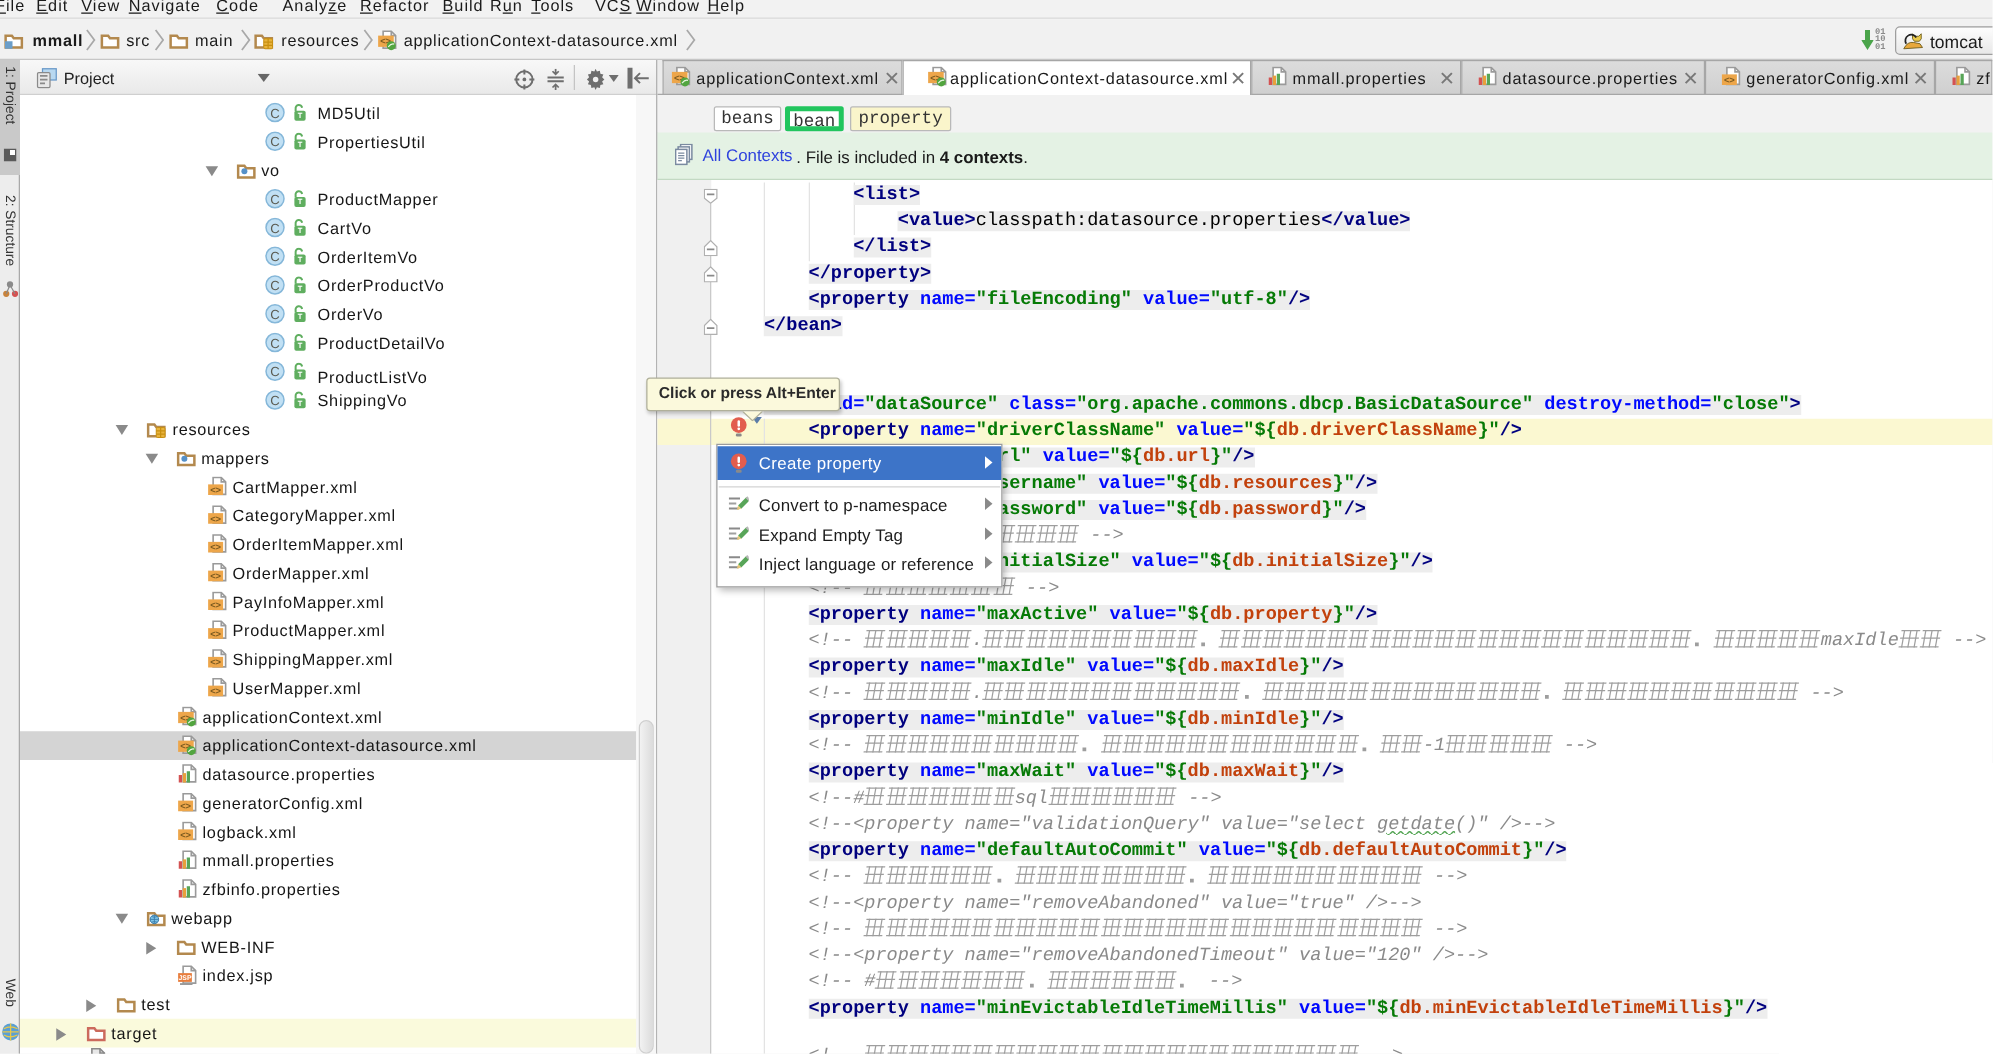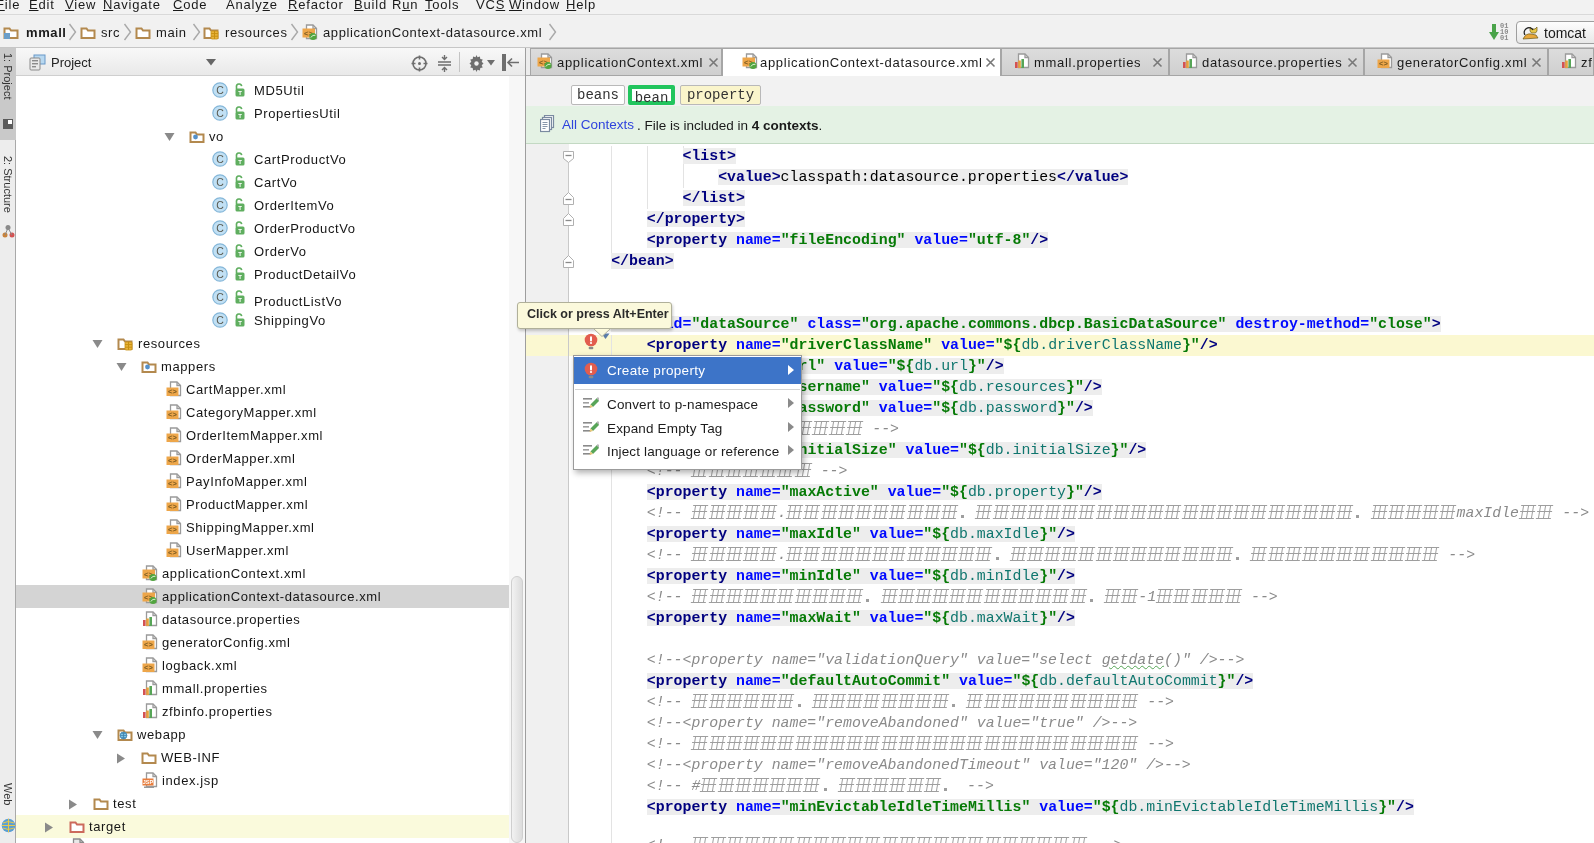--- a/index.html
+++ b/index.html
@@ -1,21 +1,21 @@
 <!DOCTYPE html>
 <html><head><meta charset="utf-8"><style>
 *{margin:0;padding:0;box-sizing:border-box}
 body{width:1594px;height:843px;overflow:hidden;font-family:'Liberation Sans',sans-serif;background:#f2f2f2}
 #r{position:relative;width:1594px;height:843px;overflow:hidden}
 .a{position:absolute}
 .cl{position:absolute;left:575.5px;white-space:pre;font:14.87px 'Liberation Mono',monospace;line-height:21px;color:#000}
 .tag{color:#00007f;font-weight:bold}
 .an{color:#0009ff;font-weight:bold}
 .av{color:#067a06;font-weight:bold}
-.el{color:#0f766e;font-weight:normal}
+.el{color:#c2410c;font-weight:bold}
 .cm{color:#8a8a8a;font-style:italic}
 .bg{background:#ededed}
 .tr{position:absolute;font:13px 'Liberation Sans',sans-serif;letter-spacing:0.6px;color:#161616;white-space:nowrap}
 .cj{display:inline-block;width:17.2px;height:14px;vertical-align:-2px;transform:skewX(-10deg);background:linear-gradient(#9e9e9e 0 0) 1px 0/15px 1px,linear-gradient(#9e9e9e 0 0) 1px 6px/15px 1px,linear-gradient(#9e9e9e 0 0) 1px 13px/15px 1px,linear-gradient(#9e9e9e 0 0) 3px 0/1px 14px,linear-gradient(#9e9e9e 0 0) 8px 0/1px 14px,linear-gradient(#9e9e9e 0 0) 13px 0/1px 14px;background-repeat:no-repeat}
 .cp{display:inline-block;width:17.2px;height:13px;vertical-align:-1px;background:linear-gradient(#9e9e9e 0 0) 3px 10px/3px 3px no-repeat}
 </style></head><body>
 <div id="r">
 <div class="a" style="left:0;top:0;width:1594px;height:15px;background:#f2f2f2;border-bottom:1px solid #d9d9d9;overflow:hidden">
 <span class="a" style="left:-4px;top:-3px;font-size:13px;letter-spacing:0.8px;color:#1a1a1a"><u>F</u>ile</span>
 <span class="a" style="left:29px;top:-3px;font-size:13px;letter-spacing:0.8px;color:#1a1a1a"><u>E</u>dit</span>
@@ -175,21 +175,21 @@
     <span class="tr" style="left:209px;top:129px">vo</span>
 <svg style="position:absolute;left:212px;top:151px" width="17" height="17" viewBox="0 0 17 17">
       <circle cx="8" cy="8" r="7.2" fill="#c1e0f4" stroke="#85b7d9" stroke-width="1.2"></circle>
       <text x="8" y="12" font-family="Liberation Sans" font-size="10.5" fill="#5a5a50" text-anchor="middle">C</text>
     </svg>
     <svg style="position:absolute;left:233px;top:152px" width="14" height="15" viewBox="0 0 14 15">
       <path d="M3.5 6 v-2 a2.6 2.6 0 0 1 5.2-0.8" fill="none" stroke="#5fae5f" stroke-width="1.6"></path>
       <rect x="2.5" y="5.5" width="9" height="8" rx="1.5" fill="#5fae5f"></rect>
       <text x="7" y="11.5" font-family="Liberation Sans" font-size="6" font-weight="bold" fill="#fff" text-anchor="middle">T</text>
     </svg>
-    <span class="tr" style="left:254px;top:152px">CartProductVo</span>
+    <span class="tr" style="left:254px;top:152px">ProductMapper</span>
 <svg style="position:absolute;left:212px;top:174px" width="17" height="17" viewBox="0 0 17 17">
       <circle cx="8" cy="8" r="7.2" fill="#c1e0f4" stroke="#85b7d9" stroke-width="1.2"></circle>
       <text x="8" y="12" font-family="Liberation Sans" font-size="10.5" fill="#5a5a50" text-anchor="middle">C</text>
     </svg>
     <svg style="position:absolute;left:233px;top:175px" width="14" height="15" viewBox="0 0 14 15">
       <path d="M3.5 6 v-2 a2.6 2.6 0 0 1 5.2-0.8" fill="none" stroke="#5fae5f" stroke-width="1.6"></path>
       <rect x="2.5" y="5.5" width="9" height="8" rx="1.5" fill="#5fae5f"></rect>
       <text x="7" y="11.5" font-family="Liberation Sans" font-size="6" font-weight="bold" fill="#fff" text-anchor="middle">T</text>
     </svg>
     <span class="tr" style="left:254px;top:175px">CartVo</span>
@@ -555,20 +555,21 @@
     <div class="cl" style="top:419px">        <span class="cm">&lt;!-- <i class="cj"></i><i class="cj"></i><i class="cj"></i><i class="cj"></i><i class="cj"></i><i class="cj"></i><i class="cj"></i><i class="cj"></i><i class="cj"></i><i class="cj"></i> --&gt;</span></div>
     <div class="cl" style="top:440px">        <span class="bg"><span class="tag">&lt;property</span> <span class="an">name=</span><span class="av">"initialSize"</span> <span class="an">value=</span><span class="av">"${</span><span class="el">db.initialSize</span><span class="av">}"</span><span class="tag">/&gt;</span></span></div>
     <div class="cl" style="top:461px">        <span class="cm">&lt;!-- <i class="cj"></i><i class="cj"></i><i class="cj"></i><i class="cj"></i><i class="cj"></i><i class="cj"></i><i class="cj"></i> --&gt;</span></div>
     <div class="cl" style="top:482px">        <span class="bg"><span class="tag">&lt;property</span> <span class="an">name=</span><span class="av">"maxActive"</span> <span class="an">value=</span><span class="av">"${</span><span class="el">db.property</span><span class="av">}"</span><span class="tag">/&gt;</span></span></div>
     <div class="cl" style="top:503px">        <span class="cm">&lt;!-- <i class="cj"></i><i class="cj"></i><i class="cj"></i><i class="cj"></i><i class="cj"></i>.<i class="cj"></i><i class="cj"></i><i class="cj"></i><i class="cj"></i><i class="cj"></i><i class="cj"></i><i class="cj"></i><i class="cj"></i><i class="cj"></i><i class="cj"></i><i class="cp"></i><i class="cj"></i><i class="cj"></i><i class="cj"></i><i class="cj"></i><i class="cj"></i><i class="cj"></i><i class="cj"></i><i class="cj"></i><i class="cj"></i><i class="cj"></i><i class="cj"></i><i class="cj"></i><i class="cj"></i><i class="cj"></i><i class="cj"></i><i class="cj"></i><i class="cj"></i><i class="cj"></i><i class="cj"></i><i class="cj"></i><i class="cj"></i><i class="cj"></i><i class="cp"></i><i class="cj"></i><i class="cj"></i><i class="cj"></i><i class="cj"></i><i class="cj"></i>maxIdle<i class="cj"></i><i class="cj"></i> --&gt;</span></div>
     <div class="cl" style="top:524px">        <span class="bg"><span class="tag">&lt;property</span> <span class="an">name=</span><span class="av">"maxIdle"</span> <span class="an">value=</span><span class="av">"${</span><span class="el">db.maxIdle</span><span class="av">}"</span><span class="tag">/&gt;</span></span></div>
     <div class="cl" style="top:545px">        <span class="cm">&lt;!-- <i class="cj"></i><i class="cj"></i><i class="cj"></i><i class="cj"></i><i class="cj"></i>.<i class="cj"></i><i class="cj"></i><i class="cj"></i><i class="cj"></i><i class="cj"></i><i class="cj"></i><i class="cj"></i><i class="cj"></i><i class="cj"></i><i class="cj"></i><i class="cj"></i><i class="cj"></i><i class="cp"></i><i class="cj"></i><i class="cj"></i><i class="cj"></i><i class="cj"></i><i class="cj"></i><i class="cj"></i><i class="cj"></i><i class="cj"></i><i class="cj"></i><i class="cj"></i><i class="cj"></i><i class="cj"></i><i class="cj"></i><i class="cp"></i><i class="cj"></i><i class="cj"></i><i class="cj"></i><i class="cj"></i><i class="cj"></i><i class="cj"></i><i class="cj"></i><i class="cj"></i><i class="cj"></i><i class="cj"></i><i class="cj"></i> --&gt;</span></div>
     <div class="cl" style="top:566px">        <span class="bg"><span class="tag">&lt;property</span> <span class="an">name=</span><span class="av">"minIdle"</span> <span class="an">value=</span><span class="av">"${</span><span class="el">db.minIdle</span><span class="av">}"</span><span class="tag">/&gt;</span></span></div>
     <div class="cl" style="top:587px">        <span class="cm">&lt;!-- <i class="cj"></i><i class="cj"></i><i class="cj"></i><i class="cj"></i><i class="cj"></i><i class="cj"></i><i class="cj"></i><i class="cj"></i><i class="cj"></i><i class="cj"></i><i class="cp"></i><i class="cj"></i><i class="cj"></i><i class="cj"></i><i class="cj"></i><i class="cj"></i><i class="cj"></i><i class="cj"></i><i class="cj"></i><i class="cj"></i><i class="cj"></i><i class="cj"></i><i class="cj"></i><i class="cp"></i><i class="cj"></i><i class="cj"></i>-1<i class="cj"></i><i class="cj"></i><i class="cj"></i><i class="cj"></i><i class="cj"></i> --&gt;</span></div>
     <div class="cl" style="top:608px">        <span class="bg"><span class="tag">&lt;property</span> <span class="an">name=</span><span class="av">"maxWait"</span> <span class="an">value=</span><span class="av">"${</span><span class="el">db.maxWait</span><span class="av">}"</span><span class="tag">/&gt;</span></span></div>
+    <div class="cl" style="top:629px">        <span class="cm">&lt;!--#<i class="cj"></i><i class="cj"></i><i class="cj"></i><i class="cj"></i><i class="cj"></i><i class="cj"></i><i class="cj"></i>sql<i class="cj"></i><i class="cj"></i><i class="cj"></i><i class="cj"></i><i class="cj"></i><i class="cj"></i> --&gt;</span></div>
     <div class="cl" style="top:650px">        <span class="cm">&lt;!--&lt;property name="validationQuery" value="select <span style="text-decoration:underline wavy #55a555 1px">getdate</span>()" /&gt;--&gt;</span></div>
     <div class="cl" style="top:671px">        <span class="bg"><span class="tag">&lt;property</span> <span class="an">name=</span><span class="av">"defaultAutoCommit"</span> <span class="an">value=</span><span class="av">"${</span><span class="el">db.defaultAutoCommit</span><span class="av">}"</span><span class="tag">/&gt;</span></span></div>
     <div class="cl" style="top:692px">        <span class="cm">&lt;!-- <i class="cj"></i><i class="cj"></i><i class="cj"></i><i class="cj"></i><i class="cj"></i><i class="cj"></i><i class="cp"></i><i class="cj"></i><i class="cj"></i><i class="cj"></i><i class="cj"></i><i class="cj"></i><i class="cj"></i><i class="cj"></i><i class="cj"></i><i class="cp"></i><i class="cj"></i><i class="cj"></i><i class="cj"></i><i class="cj"></i><i class="cj"></i><i class="cj"></i><i class="cj"></i><i class="cj"></i><i class="cj"></i><i class="cj"></i> --&gt;</span></div>
     <div class="cl" style="top:713px">        <span class="cm">&lt;!--&lt;property name="removeAbandoned" value="true" /&gt;--&gt;</span></div>
     <div class="cl" style="top:734px">        <span class="cm">&lt;!-- <i class="cj"></i><i class="cj"></i><i class="cj"></i><i class="cj"></i><i class="cj"></i><i class="cj"></i><i class="cj"></i><i class="cj"></i><i class="cj"></i><i class="cj"></i><i class="cj"></i><i class="cj"></i><i class="cj"></i><i class="cj"></i><i class="cj"></i><i class="cj"></i><i class="cj"></i><i class="cj"></i><i class="cj"></i><i class="cj"></i><i class="cj"></i><i class="cj"></i><i class="cj"></i><i class="cj"></i><i class="cj"></i><i class="cj"></i> --&gt;</span></div>
     <div class="cl" style="top:755px">        <span class="cm">&lt;!--&lt;property name="removeAbandonedTimeout" value="120" /&gt;--&gt;</span></div>
     <div class="cl" style="top:776px">        <span class="cm">&lt;!-- #<i class="cj"></i><i class="cj"></i><i class="cj"></i><i class="cj"></i><i class="cj"></i><i class="cj"></i><i class="cj"></i><i class="cp"></i><i class="cj"></i><i class="cj"></i><i class="cj"></i><i class="cj"></i><i class="cj"></i><i class="cj"></i><i class="cp"></i> --&gt;</span></div>
     <div class="cl" style="top:797px">        <span class="bg"><span class="tag">&lt;property</span> <span class="an">name=</span><span class="av">"minEvictableIdleTimeMillis"</span> <span class="an">value=</span><span class="av">"${</span><span class="el">db.minEvictableIdleTimeMillis</span><span class="av">}"</span><span class="tag">/&gt;</span></span></div>
     <div class="cl" style="top:835px">        <span class="cm">&lt;!-- <i class="cj"></i><i class="cj"></i><i class="cj"></i><i class="cj"></i><i class="cj"></i><i class="cj"></i><i class="cj"></i><i class="cj"></i><i class="cj"></i><i class="cj"></i><i class="cj"></i><i class="cj"></i><i class="cj"></i><i class="cj"></i><i class="cj"></i><i class="cj"></i><i class="cj"></i><i class="cj"></i><i class="cj"></i><i class="cj"></i><i class="cj"></i><i class="cj"></i><i class="cj"></i> --&gt;</span></div>
 <svg style="position:absolute;left:583px;top:333px" width="16" height="18" viewBox="0 0 16 18">

